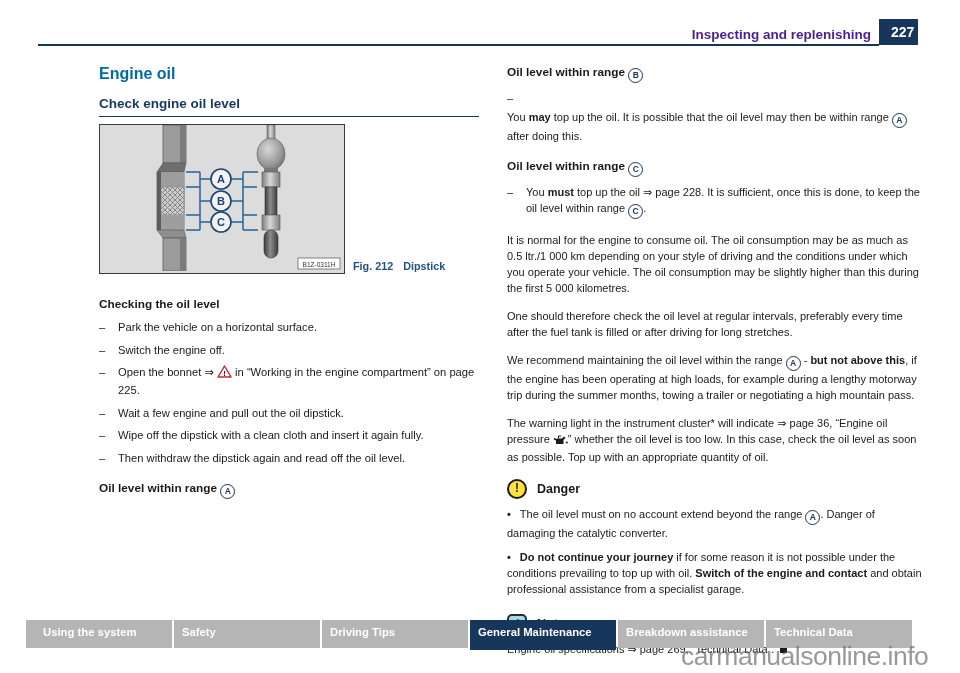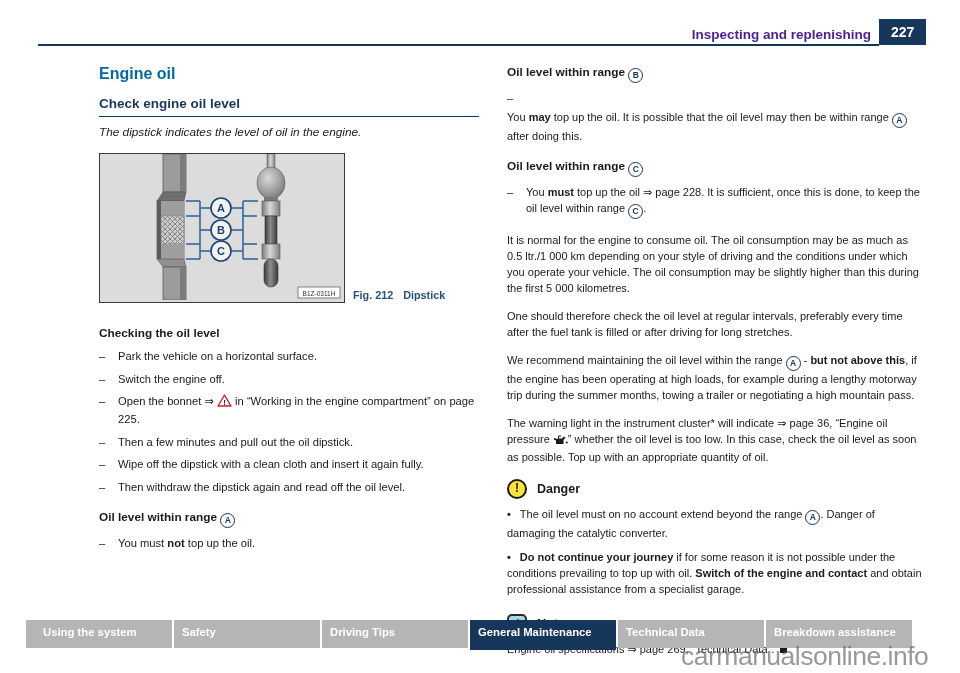--- a/index.html
+++ b/index.html
@@ -1,19 +1,19 @@
 <!DOCTYPE html>
 <html><head>
 <meta charset="utf-8">
 <style>
   html,body{margin:0;padding:0;}
   body{width:960px;height:673px;background:#ffffff;font-family:"Liberation Sans",sans-serif;color:#1a1a1a;position:relative;overflow:hidden;}
   
   .hdr-title{position:absolute;top:27px;right:89px;font-size:13.5px;font-weight:bold;color:#4c1d95;}
-  .hdr-pagebox{position:absolute;left:879px;top:19px;width:47px;height:26px;background:#17365c;color:#fff;font-size:14px;font-weight:bold;line-height:26px;padding-left:12px;box-sizing:border-box;}
+  .hdr-pagebox{position:absolute;left:879px;top:19px;width:39px;height:26px;background:#17365c;color:#fff;font-size:14px;font-weight:bold;line-height:26px;padding-left:12px;box-sizing:border-box;}
   .hdr-rule{position:absolute;left:38px;top:44px;width:841px;height:2px;background:#17365c;}
   
   .col-left{position:absolute;left:99px;top:66px;width:380px;font-size:11.2px;line-height:16px;}
   .col-right{position:absolute;left:507px;top:64px;width:418px;font-size:11px;line-height:16px;}
   h1.doc{font-size:16px;font-weight:bold;color:#0369a1;margin:0 0 14px 0;}
   h2.doc{font-size:13.5px;font-weight:bold;color:#17365c;margin:0 0 7px 0;padding-bottom:4px;border-bottom:1.5px solid #17365c;}
   .intro{font-style:italic;font-size:11.8px;margin:0 0 13px 0;}
   .h3{font-size:11.8px;font-weight:bold;color:#1a1a1a;margin:0 0 7px 0;}
   .sect-gap{margin-top:14px;}
   
@@ -52,21 +52,20 @@
 </head>
 <body>
 
 <div class="hdr-title">Inspecting and replenishing</div>
 <div class="hdr-pagebox">227</div>
 <div class="hdr-rule"></div>
 
 <div class="col-left">
   <h1 class="doc">Engine oil</h1>
   <h2 class="doc">Check engine oil level</h2>
-  <div class="intro">The dipstick indicates the level of oil in the engine.</div>
 
   <div class="figure-row">
     <div class="figure-box">
       <svg width="242" height="146" viewBox="0 0 242 146">
         <defs>
           <pattern id="hatch" patternUnits="userSpaceOnUse" width="5" height="5">
             <rect width="5" height="5" fill="#cdcdcd"></rect>
             <line x1="0" y1="0" x2="5" y2="5" stroke="#868686" stroke-width="1"></line>
             <line x1="5" y1="0" x2="0" y2="5" stroke="#868686" stroke-width="1"></line>
           </pattern>
@@ -155,36 +154,32 @@
     </div>
   <div class="li">
       <span class="dash"></span>
       <div class="li-text">Open the bonnet ⇒ <span class="inline-icon"><svg width="15" height="13" viewBox="0 0 15 13">
             <path d="M7.5 1 L14 12 L1 12 Z" fill="#ffffff" stroke="#cc2229" stroke-width="1.4" stroke-linejoin="round"></path>
             <text x="7.5" y="10.8" text-anchor="middle" font-size="8" font-weight="bold" fill="#1a1a1a">!</text>
           </svg></span> in “Working in the engine compartment” on page 225.</div>
     </div>
   <div class="li">
       <span class="dash"></span>
-      <div class="li-text">Then a few minutes and pull out the oil dipstick.</div>
+      <div class="li-text">Wait a few engine and pull out the oil dipstick.</div>
     </div>
   <div class="li">
       <span class="dash"></span>
       <div class="li-text">Wipe off the dipstick with a clean cloth and insert it again fully.</div>
     </div>
   <div class="li">
       <span class="dash"></span>
       <div class="li-text">Then withdraw the dipstick again and read off the oil level.</div>
     </div>
 
   <div class="h3 sect-gap"><span>Oil level within range</span> <span class="range-badge">A</span></div>
-  <div class="li">
-      <span class="dash"></span>
-      <div class="li-text">You must <b>not</b> top up the oil.</div>
-    </div>
 </div>
 
 <div class="col-right">
   <div class="h3"><span>Oil level within range</span> <span class="range-badge">B</span></div>
   <div class="li" style="margin-bottom:14px;flex-direction:column;">
       <span class="dash"></span>
       <div class="li-text">You <b>may</b> top up the oil. It is possible that the oil level may then be within range <span class="range-badge">A</span> after doing this.</div>
     </div>
 
   <div class="h3"><span>Oil level within range</span> <span class="range-badge">C</span></div>
@@ -218,16 +213,16 @@
     </div>
     <p class="para">Engine oil specifications ⇒ page 269, “Technical Data”. <span class="end-square"></span></p>
   </div>
 </div>
 
 <div class="footer-tabs">
   <div class="tab first">Using the system</div>
   <div class="tab">Safety</div>
   <div class="tab">Driving Tips</div>
   <div class="tab active">General Maintenance</div>
+  <div class="tab">Breakdown assistance</div>
   <div class="tab">Technical Data</div>
-  <div class="tab">Breakdown assistance</div>
 </div>
 <div class="watermark">carmanualsonline.info</div>
 
 </body></html>

